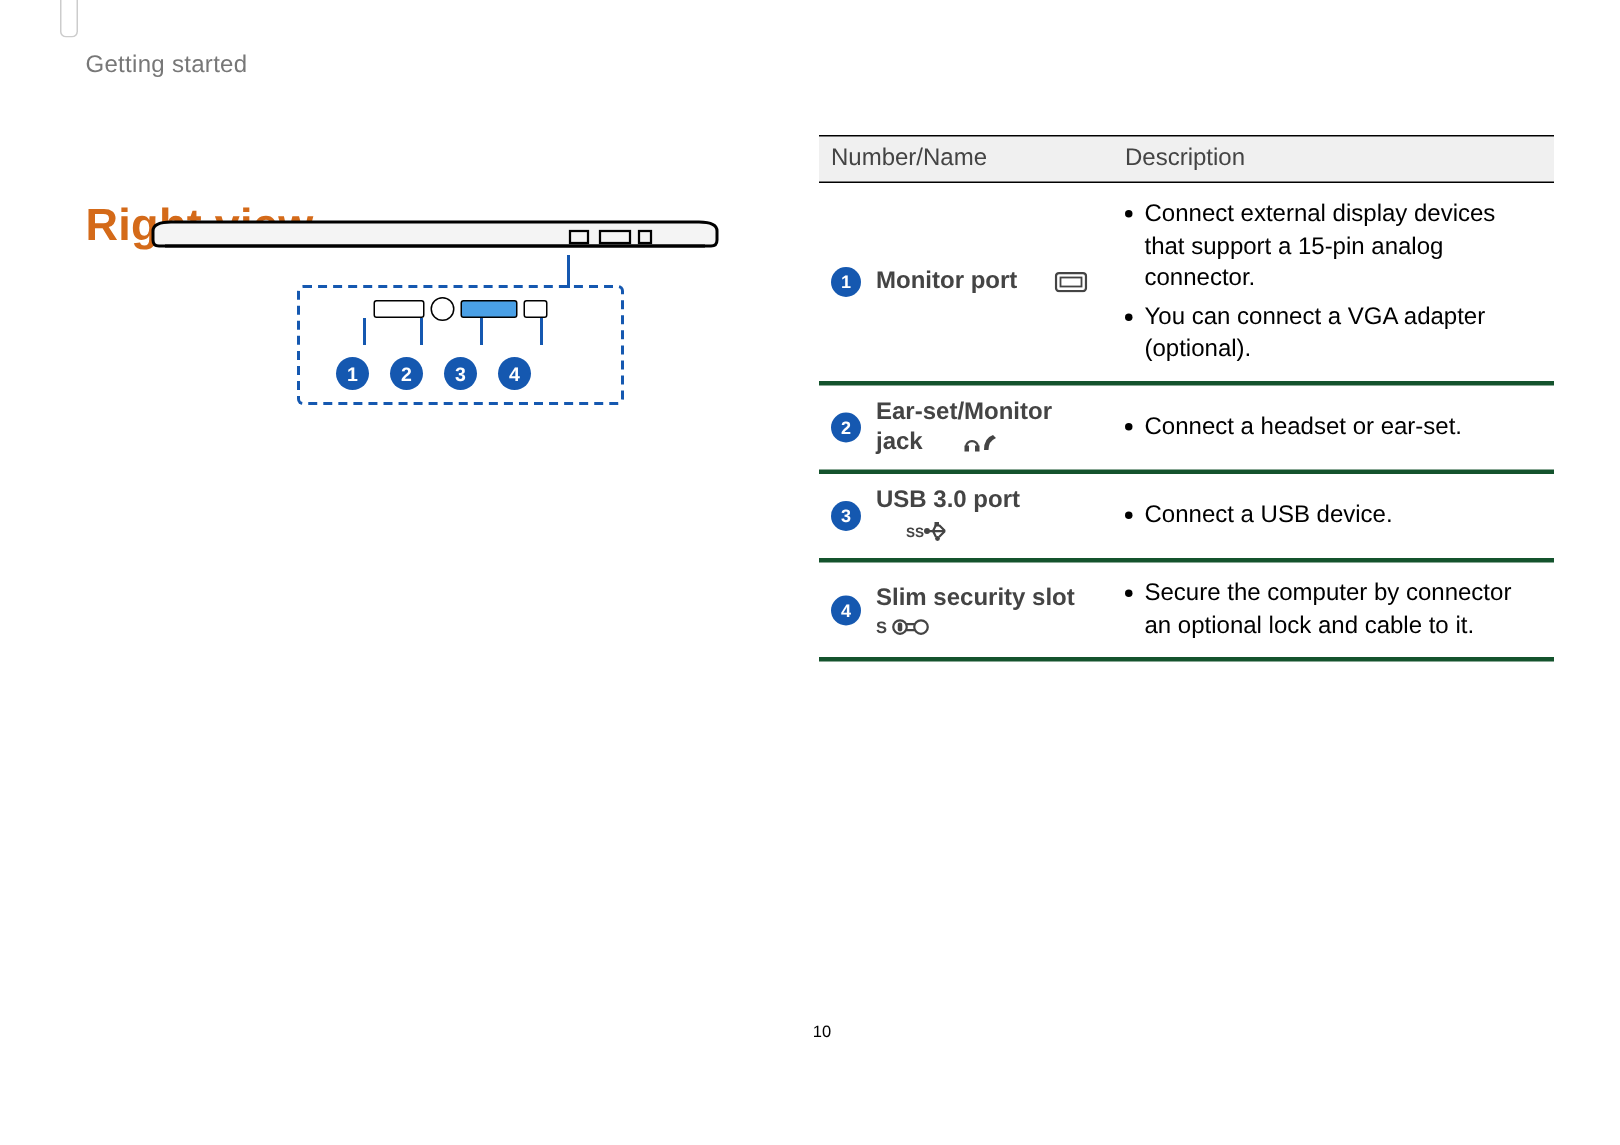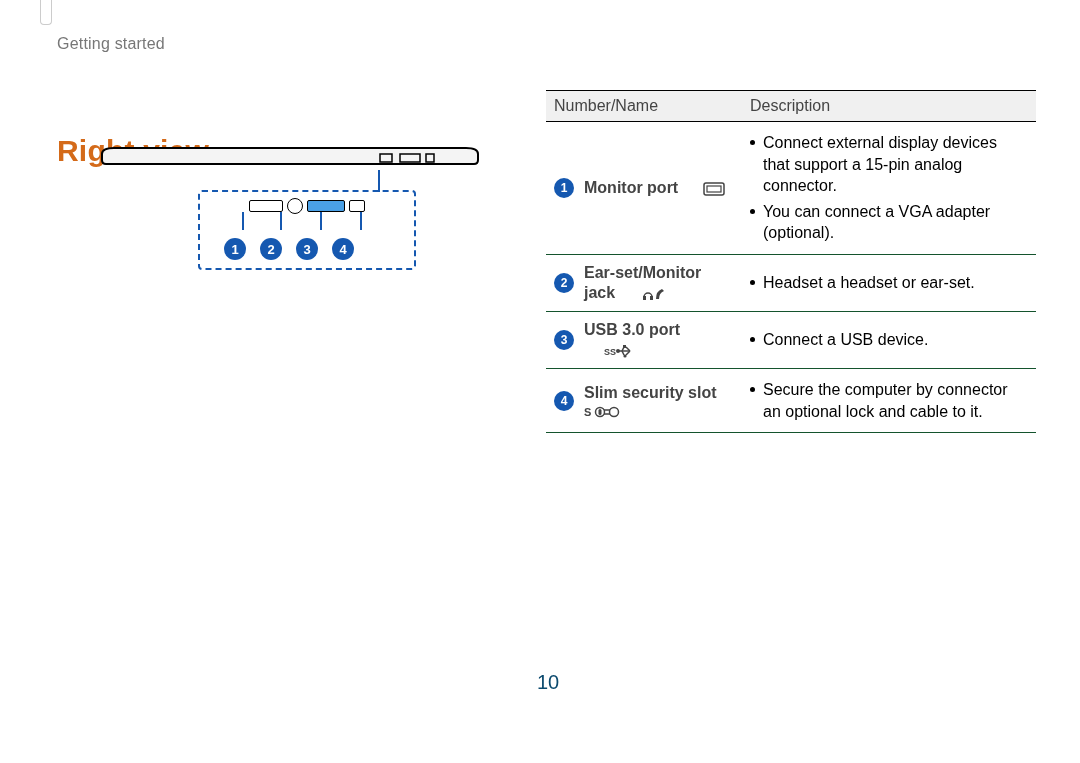--- a/index.html
+++ b/index.html
@@ -142,21 +142,21 @@
     text-align: left;
     font-weight: normal;
     border-top: 1px solid #000;
     border-bottom: 1px solid #000;
     padding: 6px 8px;
     background: #f0f0f0;
     color: #444;
     font-family: "Segoe UI", Arial, sans-serif;
   }
   .spec-table td {
-    border-bottom: 1px solid #14532d;
+    border-bottom: 3px solid #14532d;
     padding: 8px 8px;
     vertical-align: middle;
   }
   .spec-table .name-cell {
     width: 180px;
     font-weight: bold;
     color: #444;
     font-family: "Segoe UI", Arial, sans-serif;
     vertical-align: middle;
   }
@@ -203,22 +203,22 @@
     margin-left: 20px;
     vertical-align: middle;
   }
 
   .page-num {
     position: absolute;
     left: 16px;
     right: 0;
     bottom: 18px;
     text-align: center;
-    font-size: 20px;
-    color: #0c4a6e;
+    font-size: 11px;
+    color: #000000;
   }
 </style>
 </head>
 <body>
 
 <div class="page">
 
   <div class="page-tab"></div>
 
   <div class="section-label">Getting started</div>
@@ -312,21 +312,21 @@
                     <path d="M16 12 Q16 4 22 2 L24 4 Q19 6 19 12 Z" fill="#444"></path>
                   </svg>
                 </span>
               </span>
             </span>
           </div>
         </td>
         <td class="desc-cell">
           <div class="bullet-line">
               <span class="dot"></span>
-            <span>Headset a headset or ear-set.</span>
+            <span>Connect a headset or ear-set.</span>
             </div>
         </td>
       </tr>
 
       <tr>
         <td class="name-cell">
           <div class="row-inner">
             <span class="cell-badge">3</span>
             <span class="label-stack">
               <span>

